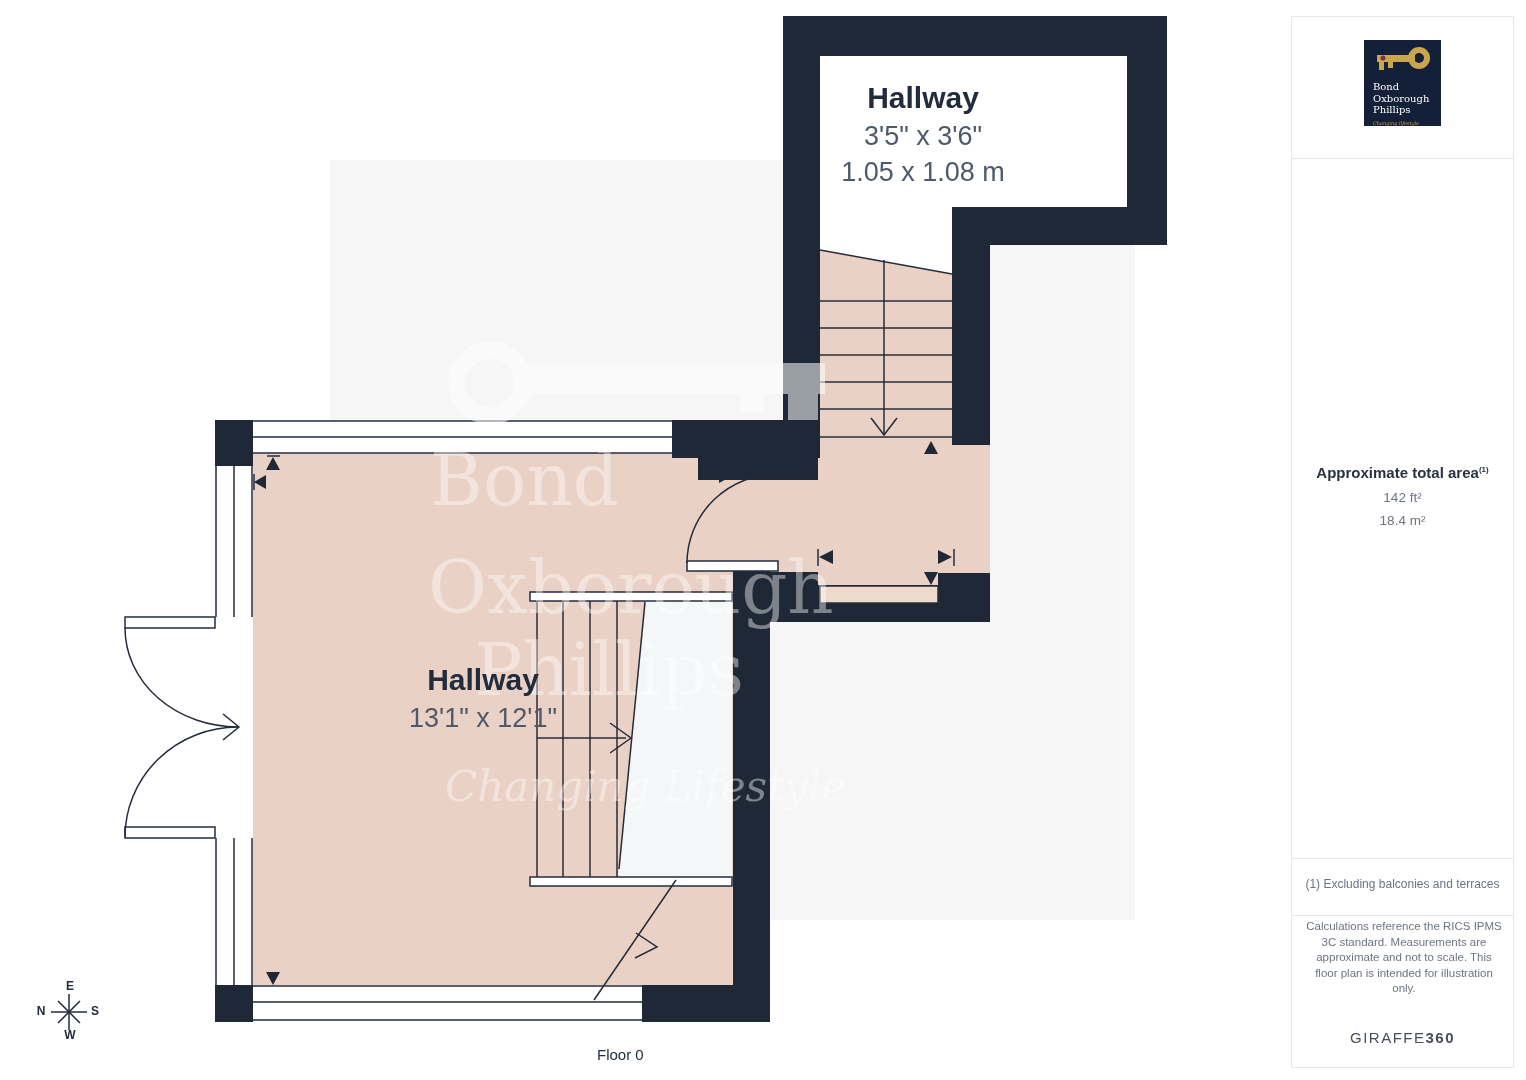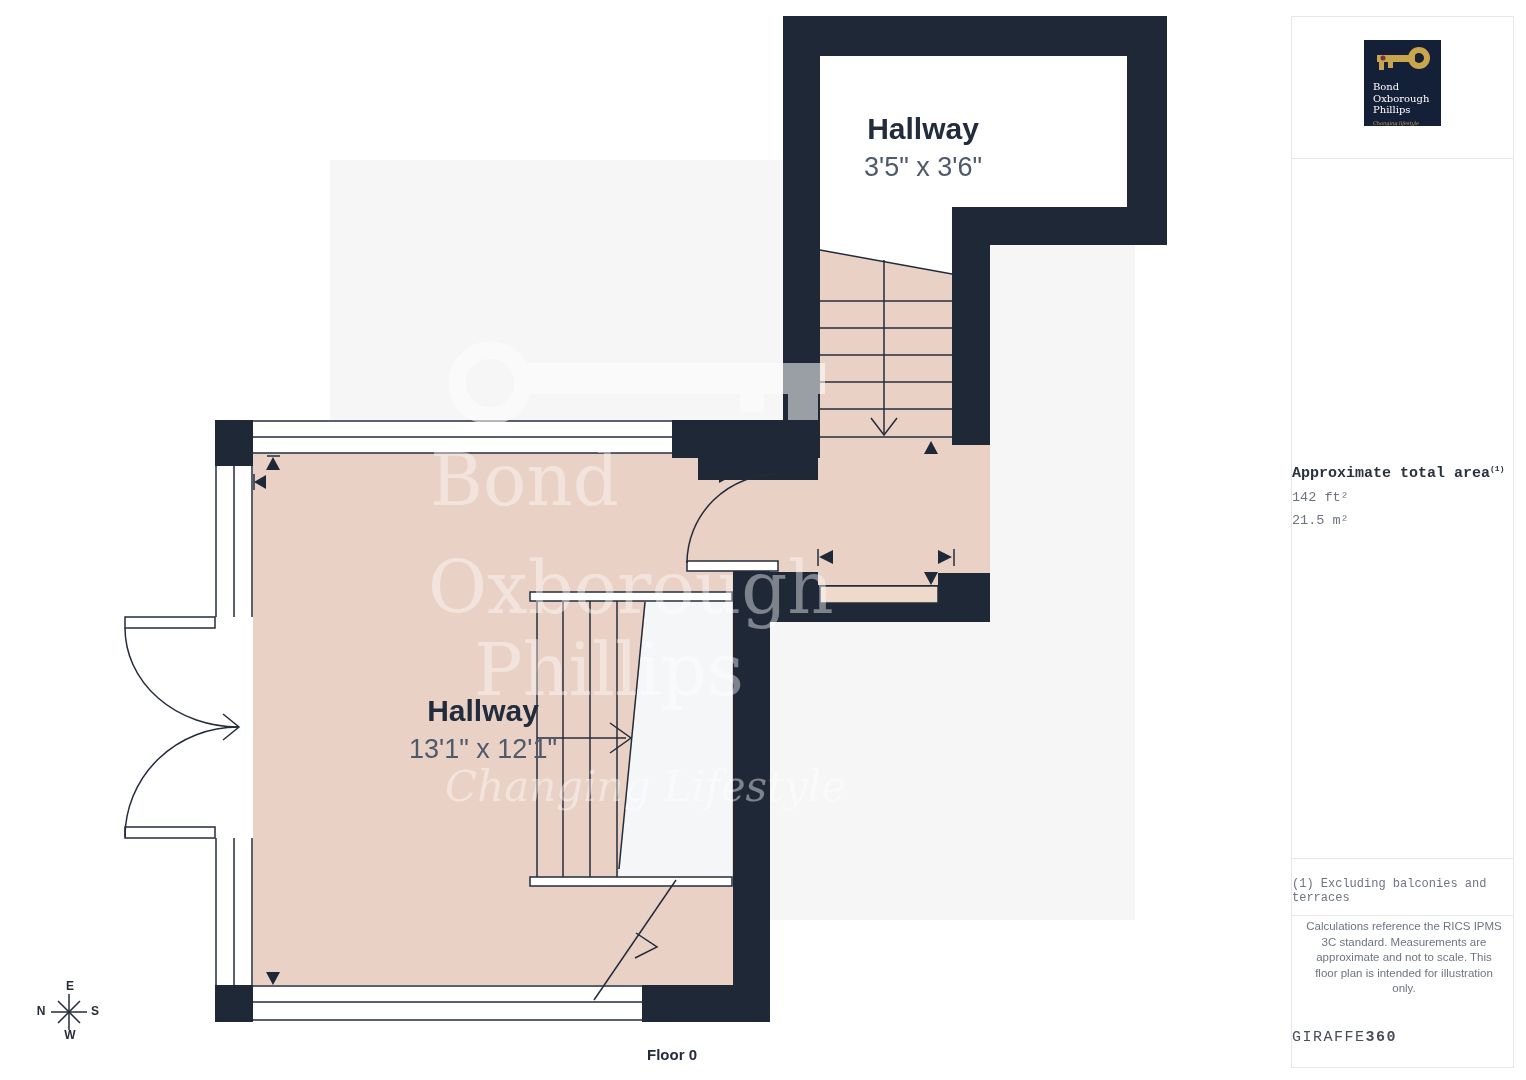--- a/index.html
+++ b/index.html
@@ -18,30 +18,30 @@
   .voidlight{fill:var(--stair-void);}
   .ln{stroke:#242c3b;stroke-width:1.5;fill:none;}
   .lnw{stroke:#242c3b;stroke-width:1.5;fill:#ffffff;}
   .mk{fill:#1f2837;stroke:none;}
   .niche{fill:var(--floor-light);stroke:#242c3b;stroke-width:1.5;}
   
   .wm-plate{left:330px;top:160px;width:805px;height:760px;background:var(--plate);}
   .wm-text{color:rgba(255,255,255,0.42);font-family:"DejaVu Serif",serif;
            pointer-events:none;white-space:nowrap;}
   
-  .room-label{text-align:center;pointer-events:none;margin-top:31px;}
+  .room-label{text-align:center;pointer-events:none;}
   .room-title{font-weight:bold;font-size:30px;color:var(--text-dark);line-height:40px;}
   .room-dim{font-size:27px;color:var(--text-gray);line-height:36px;}
   
-  .floor-label{font-size:15px;font-weight:bold;color:var(--text-dark);text-align:right;}
+  .floor-label{font-size:15px;font-weight:normal;color:var(--text-dark);text-align:left;}
   .compass-letter{font-size:12px;font-weight:bold;color:#242c3b;text-align:center;width:20px;}
   
   .sidebar-box{left:1291px;top:16px;width:223px;height:1052px;border:1px solid var(--divider);}
   .divider{left:1291px;width:223px;height:1px;background:var(--divider);}
-  .side-center{left:1292px;width:221px;text-align:left;font-family:Liberation Mono, monospace;}
+  .side-center{left:1292px;width:221px;text-align:center;}
   .area-title{font-size:15px;font-weight:bold;color:#2a3240;}
   .area-title sup{font-size:8px;}
   .area-val{font-size:13.5px;color:var(--text-muted);}
   .footnote{font-size:12px;color:var(--text-muted);}
   .disclaimer{left:1305px;width:198px;font-size:11.5px;line-height:15.5px;
               color:var(--text-muted);text-align:center;}
   .brand{font-size:15px;color:#474d59;letter-spacing:1.5px;}
   .brand b{font-weight:bold;}
   
   .logo{left:1364px;top:40px;width:77px;height:86px;background:var(--logo-bg);
@@ -188,20 +188,21 @@
   <rect x="378" y="60" width="30" height="30" fill="#ffffff"></rect>
 </svg>
 <div class="abs wm-text" style="left:430px;top:438px;font-size:72px">Bond</div>
 <div class="abs wm-text" style="left:428px;top:546px;font-size:72px">Oxborough</div>
 <div class="abs wm-text" style="left:474px;top:628px;font-size:72px">Phillips</div>
 <div class="abs wm-text" style="left:445px;top:762px;font-size:42px;font-style:italic">Changing Lifestyle</div>
 
 <div class="abs room-label" style="left:773px;top:78px;width:300px">
   <div class="room-title">Hallway</div>
   <div class="room-dim">3'5" x 3'6"</div>
+  <div class="room-dim">1.05 x 1.08 m</div>
 </div>
 <div class="abs room-label" style="left:333px;top:660px;width:300px">
   <div class="room-title">Hallway</div>
   <div class="room-dim">13'1" x 12'1"</div>
 </div>
 
 <div class="abs compass-letter" style="left:60px;top:979px">E</div>
 <div class="abs compass-letter" style="left:31px;top:1004px">N</div>
 <div class="abs compass-letter" style="left:85px;top:1004px">S</div>
 <div class="abs compass-letter" style="left:60px;top:1028px">W</div>
@@ -224,19 +225,19 @@
   <div class="logo-line">Bond</div>
   <div class="logo-line">Oxborough</div>
   <div class="logo-line">Phillips</div>
   <div class="logo-tag">Changing lifestyle</div>
 </div>
 
 <div class="abs side-center area-title" style="top:464px">
   <span>Approximate total area</span><sup>(1)</sup>
 </div>
 <div class="abs side-center area-val" style="top:490px">142 ft²</div>
-<div class="abs side-center area-val" style="top:513px">21.5 m²</div>
+<div class="abs side-center area-val" style="top:513px">18.4 m²</div>
 
 <div class="abs side-center footnote" style="top:877px">(1) Excluding balconies and terraces</div>
 <div class="abs disclaimer" style="top:919px">Calculations reference the RICS IPMS 3C standard. Measurements are approximate and not to scale. This floor plan is intended for illustration only.</div>
 <div class="abs side-center brand" style="top:1029px">
   <span>GIRAFFE</span><b>360</b>
 </div>
 
 </body></html>

